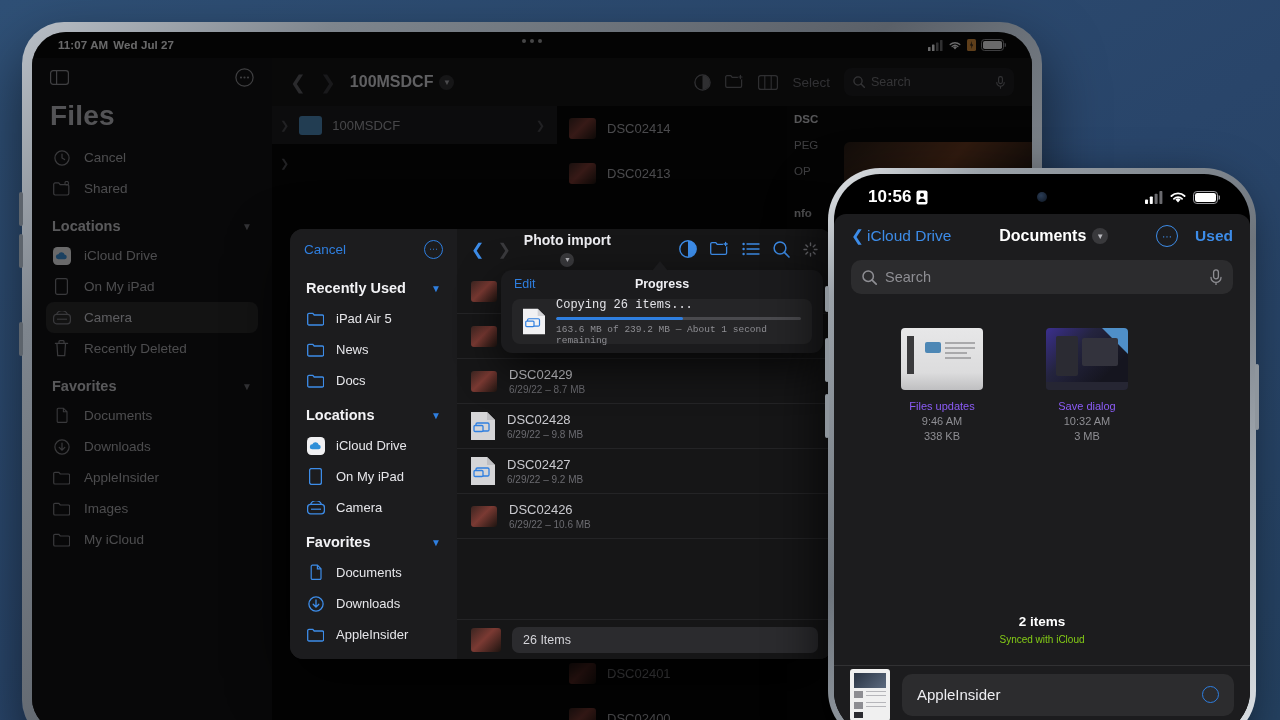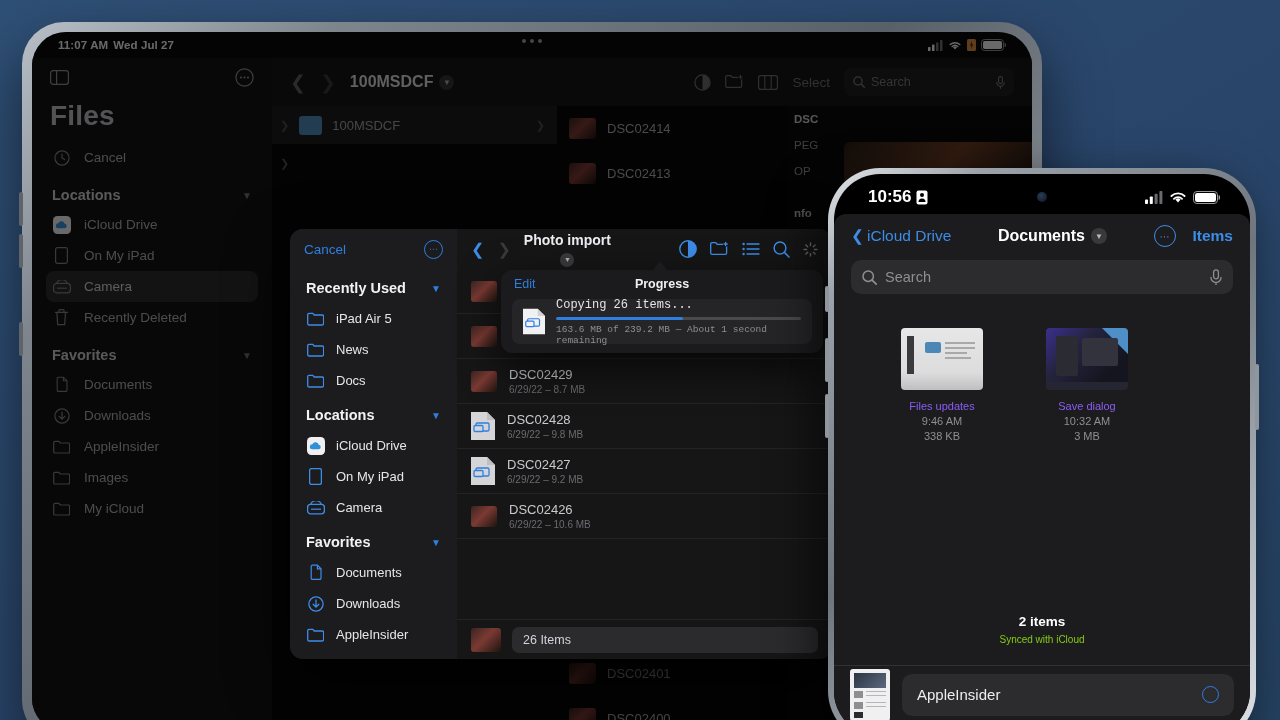--- a/index.html
+++ b/index.html
@@ -274,20 +274,29 @@
 
         <div class="sb-row">
           <span class="ic">
             <svg width="16" height="16" viewBox="0 0 16 16">
               <circle cx="8" cy="8" r="7.1" stroke="currentColor" fill="none" stroke-width="1.2"></circle>
               <path d="M8 4.2 V8 L10.6 9.6" stroke="currentColor" stroke-width="1.2" fill="none" stroke-linecap="round"></path>
             </svg>
           </span>
           <span>Cancel</span>
         </div>
+        <div class="sb-row">
+          <span class="ic">
+            <svg width="17" height="15" viewBox="0 0 17 15">
+              <path d="M0.7 3.3 a1.4 1.4 0 0 1 1.4-1.4 h3.6 l1.5 1.7 h7.2 a1.4 1.4 0 0 1 1.4 1.4 v7.6 a1.4 1.4 0 0 1-1.4 1.4 H2.1 a1.4 1.4 0 0 1-1.4-1.4 Z" stroke="currentColor" fill="none" stroke-width="1.2"></path>
+              <circle cx="13.7" cy="2.2" r="1.8" stroke="currentColor" fill="none" stroke-width="1.1"></circle>
+            </svg>
+          </span>
+          <span>Shared</span>
+        </div>
 
         <div class="sb-head">
           <span>Locations</span>
           <span class="chev">▼</span>
         </div>
         <div class="sb-row">
           <span class="ic">
             <svg width="18" height="18" viewBox="0 0 18 18">
               <rect x="0" y="0" width="18" height="18" rx="4.4" fill="#e8e8ea"></rect>
               <path d="M5.3 12.2 a2.5 2.5 0 0 1 .1-5 a3.3 3.3 0 0 1 6.3.6 a2.2 2.2 0 0 1-.4 4.4 Z" fill="#3a8fd6"></path>
@@ -748,21 +757,21 @@
         <div class="ph-nav">
           <span class="ph-back">
             <span>❮</span>
             <span>iCloud Drive</span>
           </span>
           <span class="ph-title">
             <span>Documents</span>
             <span class="bd">▼</span>
           </span>
           <span class="ph-more">⋯</span>
-          <span class="ph-save" style="margin-left:10px">Items</span>
+          <span class="ph-save" style="margin-left:10px">Used</span>
         </div>
 
         <div class="ph-search">
           <svg width="15" height="15" viewBox="0 0 15 15">
             <circle cx="6.2" cy="6.2" r="5.2" stroke="currentColor" fill="none" stroke-width="1.5"></circle>
             <line x1="10.1" y1="10.1" x2="14.2" y2="14.2" stroke="currentColor" stroke-width="1.7" stroke-linecap="round"></line>
           </svg>
           <span style="flex:1">Search</span>
           <svg width="12" height="16" viewBox="0 0 12 16">
             <rect x="3.6" y="0.8" width="4.8" height="9" rx="2.4" stroke="currentColor" fill="none" stroke-width="1.3"></rect>

